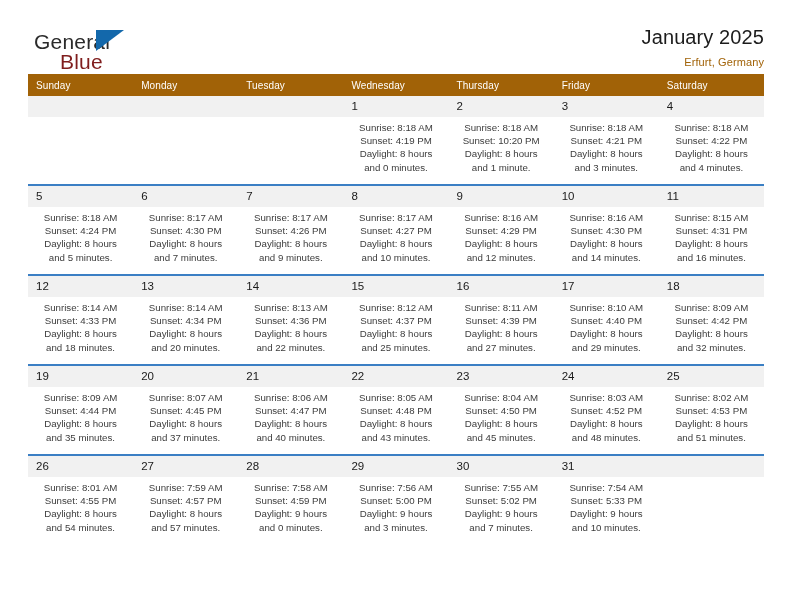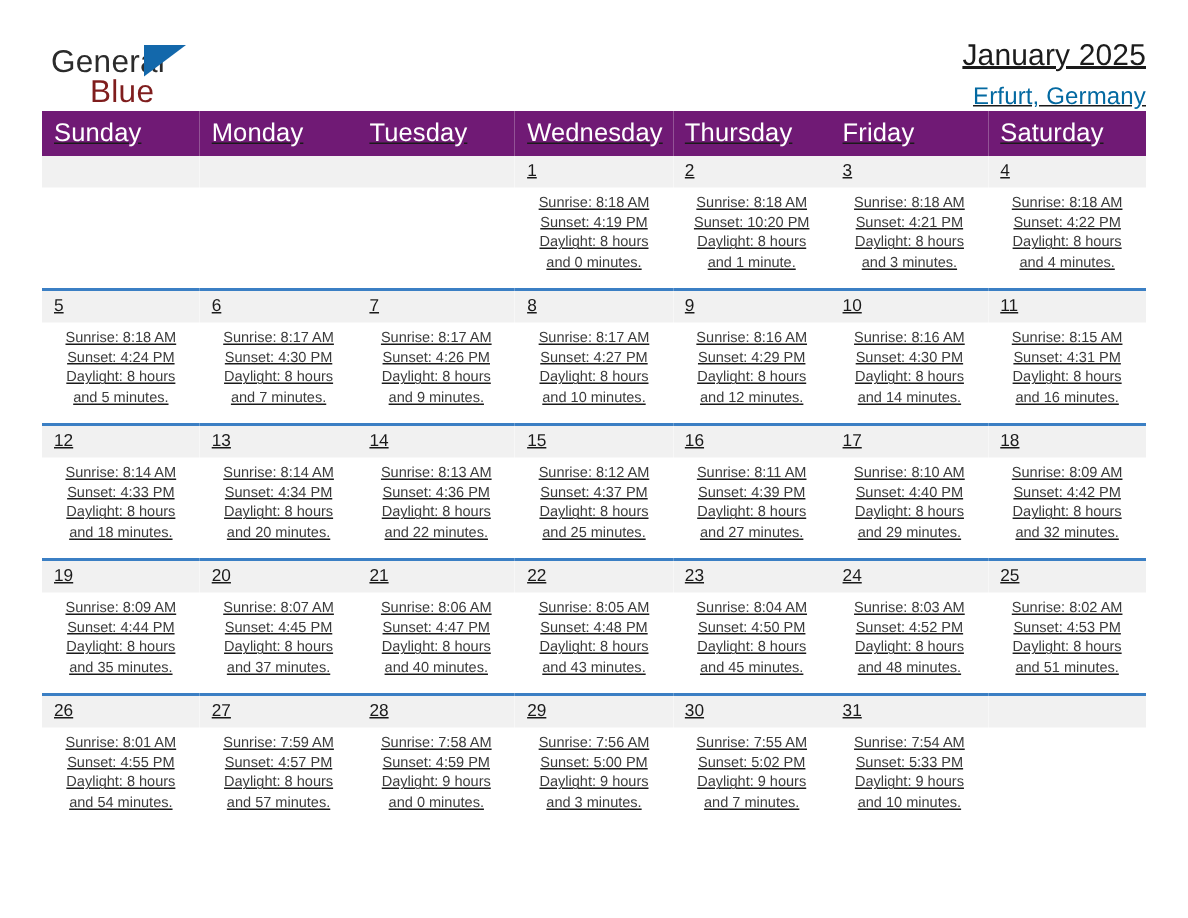--- a/index.html
+++ b/index.html
@@ -13,21 +13,20 @@
     font-family: "Liberation Sans", sans-serif;
     color: #1a1a1a;
     overflow: hidden;
   }
   .page {
     position: relative;
     width: 792px;
     height: 612px;
     box-sizing: border-box;
     padding: 0 28px;
-    text-decoration: underline;
   }
 
   
   .header {
     display: flex;
     align-items: flex-start;
     justify-content: space-between;
     height: 74px;
     padding-top: 26px;
     box-sizing: border-box;
@@ -67,36 +66,36 @@
     text-align: right;
     padding-top: 0px;
   }
   .title-main {
     font-size: 20px;
     color: #1c1c1c;
     line-height: 1.12;
     letter-spacing: .1px;
   }
   .title-sub {
-    font-size: 16px;
-    color: #0369a1;
+    font-size: 11px;
+    color: #a16207;
     margin-top: 8px;
     letter-spacing: .1px;
   }
 
   
   .calendar {
     width: 736px;
     border-collapse: collapse;
     table-layout: fixed;
   }
   .calendar th {
-    background: #701a75;
+    background: #a16207;
     color: #ffffff;
-    font-size: 17px;
+    font-size: 10px;
     font-weight: normal;
     text-align: left;
     padding: 5px 0 5px 8px;
     height: 12px;
     letter-spacing: .1px;
   }
   .calendar td {
     vertical-align: top;
     padding: 0;
     border-top: 2px solid #3b7fc4;

